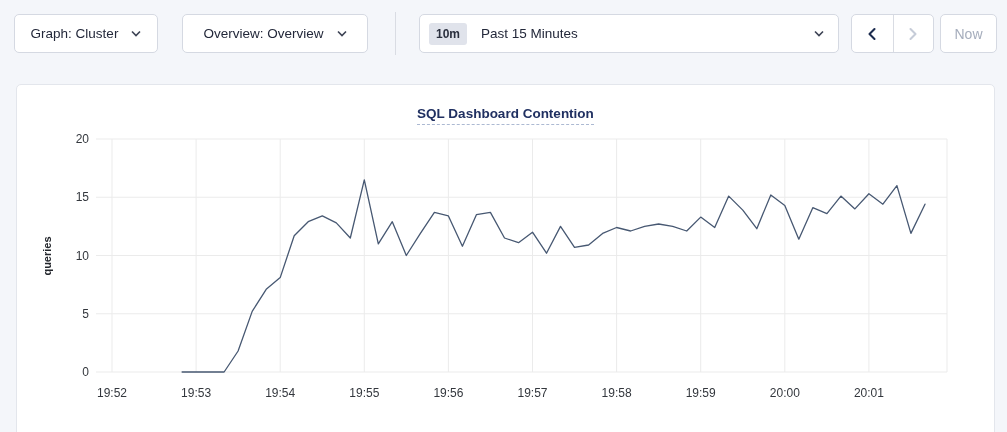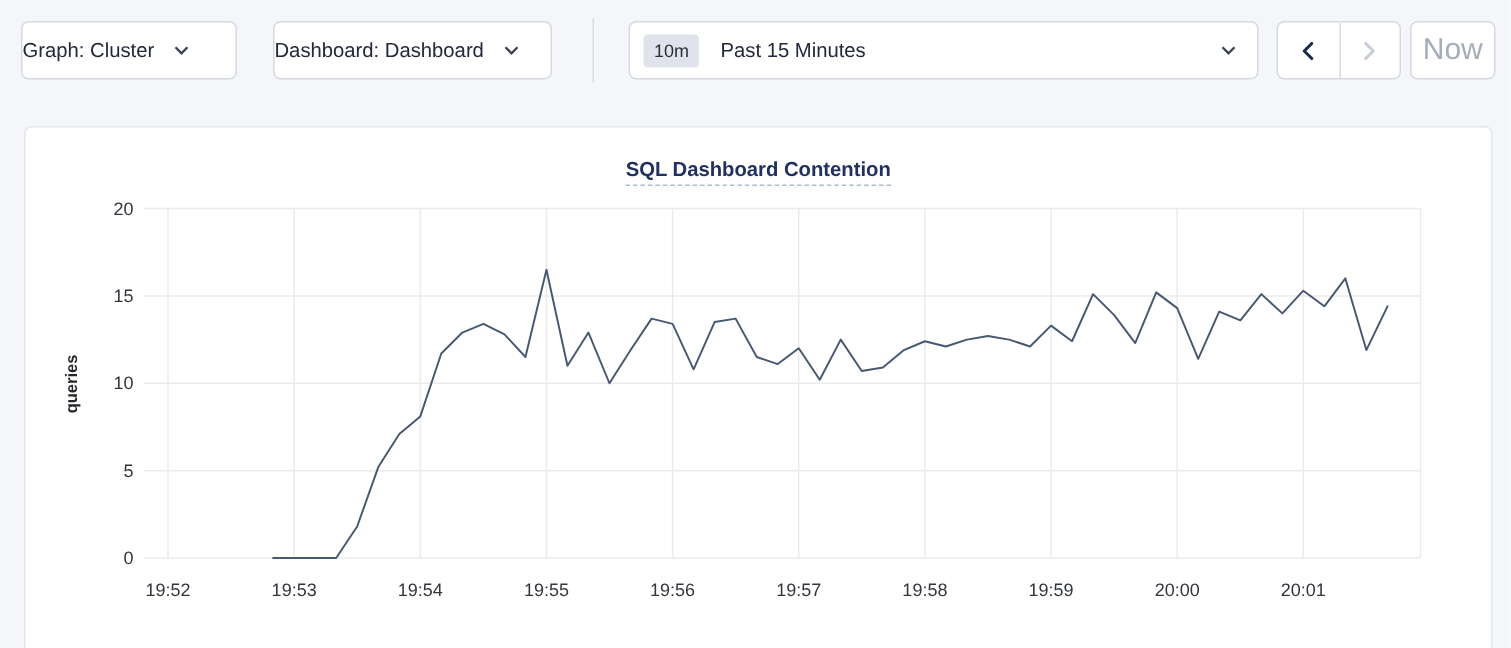--- a/index.html
+++ b/index.html
@@ -15,45 +15,45 @@
     background: #ffffff;
     border: 1px solid #d5d9e2;
     border-radius: 5px;
     height: 39px;
     display: flex;
     align-items: center;
     font-size: 13.5px;
     color: #23283a;
     cursor: pointer;
   }
-  .dd { justify-content: flex-start; gap: 13px; }
+  .dd { justify-content: center; gap: 13px; }
   .dd-label { color: #23283a; }
   .chev {
     width: 10px; height: 7px; display: inline-block; flex: 0 0 auto;
   }
   .divider-v {
     width: 1px; background: #d9dce3;
   }
   .timepicker { padding: 0 14px 0 9px; }
   .tp-badge {
     background: #e0e3eb; color: #2a2f3d;
-    font-weight: normal; font-size: 12px;
+    font-weight: bold; font-size: 12px;
     border-radius: 3px; padding: 4px 7px;
     flex: 0 0 auto;
   }
   .tp-label { margin-left: 14px; flex: 1 1 auto; }
   .arrow-group { padding: 0; overflow: hidden; }
   .arrow-btn {
     width: 41px; height: 100%; display: flex; align-items: center; justify-content: center;
     background: transparent; border: none; cursor: pointer;
   }
   .arrow-btn + .arrow-btn { border-left: 1px solid #d9dce3; }
   .now-btn {
     justify-content: center;
-    color: #a5adbc; font-size: 20px;
+    color: #a5adbc; font-size: 14px;
     cursor: default;
   }
   
   .card {
     background: #ffffff;
     border: 1px solid #e3e6ec;
     border-radius: 5px;
   }
   .chart-title-wrap { text-align: center; padding-top: 19px; position: relative; z-index: 2; }
   .chart-title {
@@ -70,21 +70,21 @@
 <body>
 
 <div class="abs ctl dd" style="left:14px; top:14px; width:144px;">
   <span class="dd-label">Graph: Cluster</span>
   <svg class="chev" viewBox="0 0 10 7">
     <polyline points="1,1.5 5,5.5 9,1.5" fill="none" stroke="#3d4354" stroke-width="1.6"></polyline>
   </svg>
 </div>
 
 <div class="abs ctl dd" style="left:182px; top:14px; width:186px;">
-  <span class="dd-label">Dashboard: Dashboard</span>
+  <span class="dd-label">Overview: Overview</span>
   <svg class="chev" viewBox="0 0 10 7">
     <polyline points="1,1.5 5,5.5 9,1.5" fill="none" stroke="#3d4354" stroke-width="1.6"></polyline>
   </svg>
 </div>
 
 <div class="abs divider-v" style="left:395px; top:12px; height:43px;"></div>
 
 <div class="abs ctl timepicker" style="left:419px; top:14px; width:420px;">
   <span class="tp-badge">10m</span>
   <span class="tp-label">Past 15 Minutes</span>

